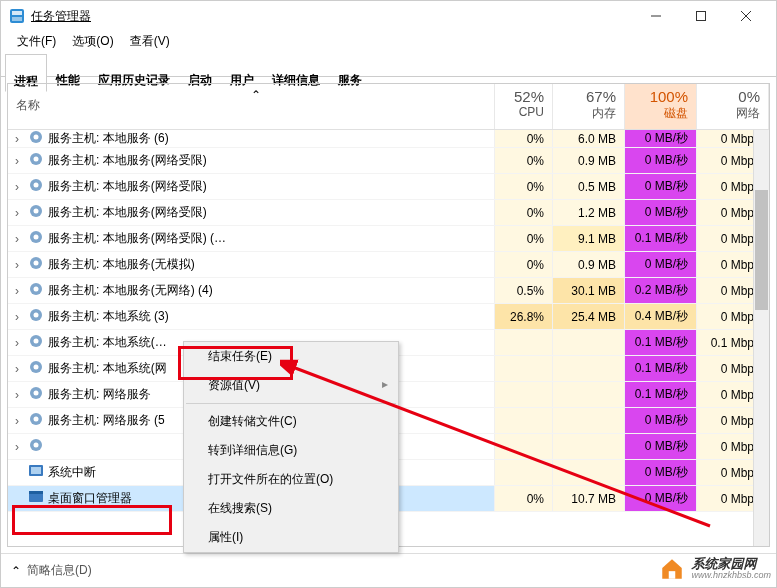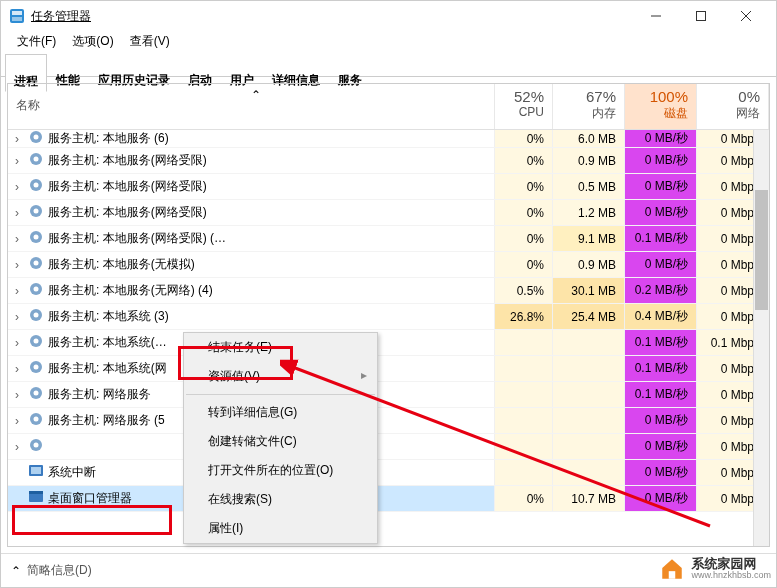--- a/index.html
+++ b/index.html
@@ -41,29 +41,29 @@
 .cell.net { width: 72px; background: #fff8e1; }
 .cell.hot { background: #fde4a8 !important; text-align: center; }
 .cell.warm { background: #fff0c0 !important; }
 .expand { width: 14px; display: flex; justify-content: center; color: #666; cursor: pointer; }
 .proc-icon { width: 16px; height: 16px; flex-shrink: 0; }
 .scroll-track { position: absolute; right: 0; top: 46px; bottom: 0; width: 16px; background: #f0f0f0; border-left: 1px solid #ddd; }
 .scroll-thumb { position: absolute; left: 1px; right: 1px; top: 60px; height: 120px; background: #c1c1c1; }
 .footer { height: 34px; display: flex; align-items: center; padding: 0 10px; border-top: 1px solid #ddd; }
 .footer-link { color: #555; cursor: pointer; }
 .footer-chev { margin-right: 6px; }
-.context-menu { position: absolute; left: 183px; top: 332px; width: 195px; background: #f0f0f0; border: 1px solid #ccc; box-shadow: 2px 2px 4px rgba(0,0,0,0.2); z-index: 100; }
+.context-menu { position: absolute; left: 183px; top: 341px; width: 216px; background: #f0f0f0; border: 1px solid #ccc; box-shadow: 2px 2px 4px rgba(0,0,0,0.2); z-index: 100; }
 .cm-item { padding: 6px 10px 6px 24px; cursor: pointer; display: flex; justify-content: space-between; }
 .cm-sep { height: 1px; background: #d0d0d0; margin: 3px 2px; }
 .cm-sub { color: #888; }
 .annot-box1 { position: absolute; left: 178px; top: 346px; width: 115px; height: 34px; border: 3px solid #e60012; z-index: 120; pointer-events: none; }
 .annot-box2 { position: absolute; left: 12px; top: 505px; width: 160px; height: 30px; border: 3px solid #e60012; z-index: 120; pointer-events: none; }
 .watermark { position: absolute; right: 6px; bottom: 6px; display: flex; align-items: center; gap: 6px; z-index: 200; }
 .watermark-icon { width: 26px; height: 26px; }
-.watermark-text { display: flex; flex-direction: column; line-height: 1.1; }
+.watermark-text { display: flex; flex-direction: column; line-height: 1.1; font-style: italic; }
 .watermark-text .wt1 { font-size: 13px; font-weight: bold; color: #333; }
 .watermark-text .wt2 { font-size: 9px; color: #888; }
 .arrow-svg { position: absolute; left: 280px; top: 356px; z-index: 115; pointer-events: none; }
 </style>
 </head>
 <body>
 
 <div class="window">
   <div class="titlebar">
     <svg class="titlebar-icon" viewBox="0 0 16 16">
@@ -356,24 +356,24 @@
 <div class="context-menu">
   <div class="cm-item">
       <span>结束任务(E)</span>
     </div>
   <div class="cm-item">
       <span>资源值(V)</span>
       <span class="cm-sub">▸</span>
     </div>
   <div class="cm-sep"></div>
   <div class="cm-item">
+      <span>创建转储文件(C)</span>
+    </div>
+  <div class="cm-item">
       <span>转到详细信息(G)</span>
-    </div>
-  <div class="cm-item">
-      <span>创建转储文件(C)</span>
     </div>
   <div class="cm-item">
       <span>打开文件所在的位置(O)</span>
     </div>
   <div class="cm-item">
       <span>在线搜索(S)</span>
     </div>
   <div class="cm-item">
       <span>属性(I)</span>
     </div>

